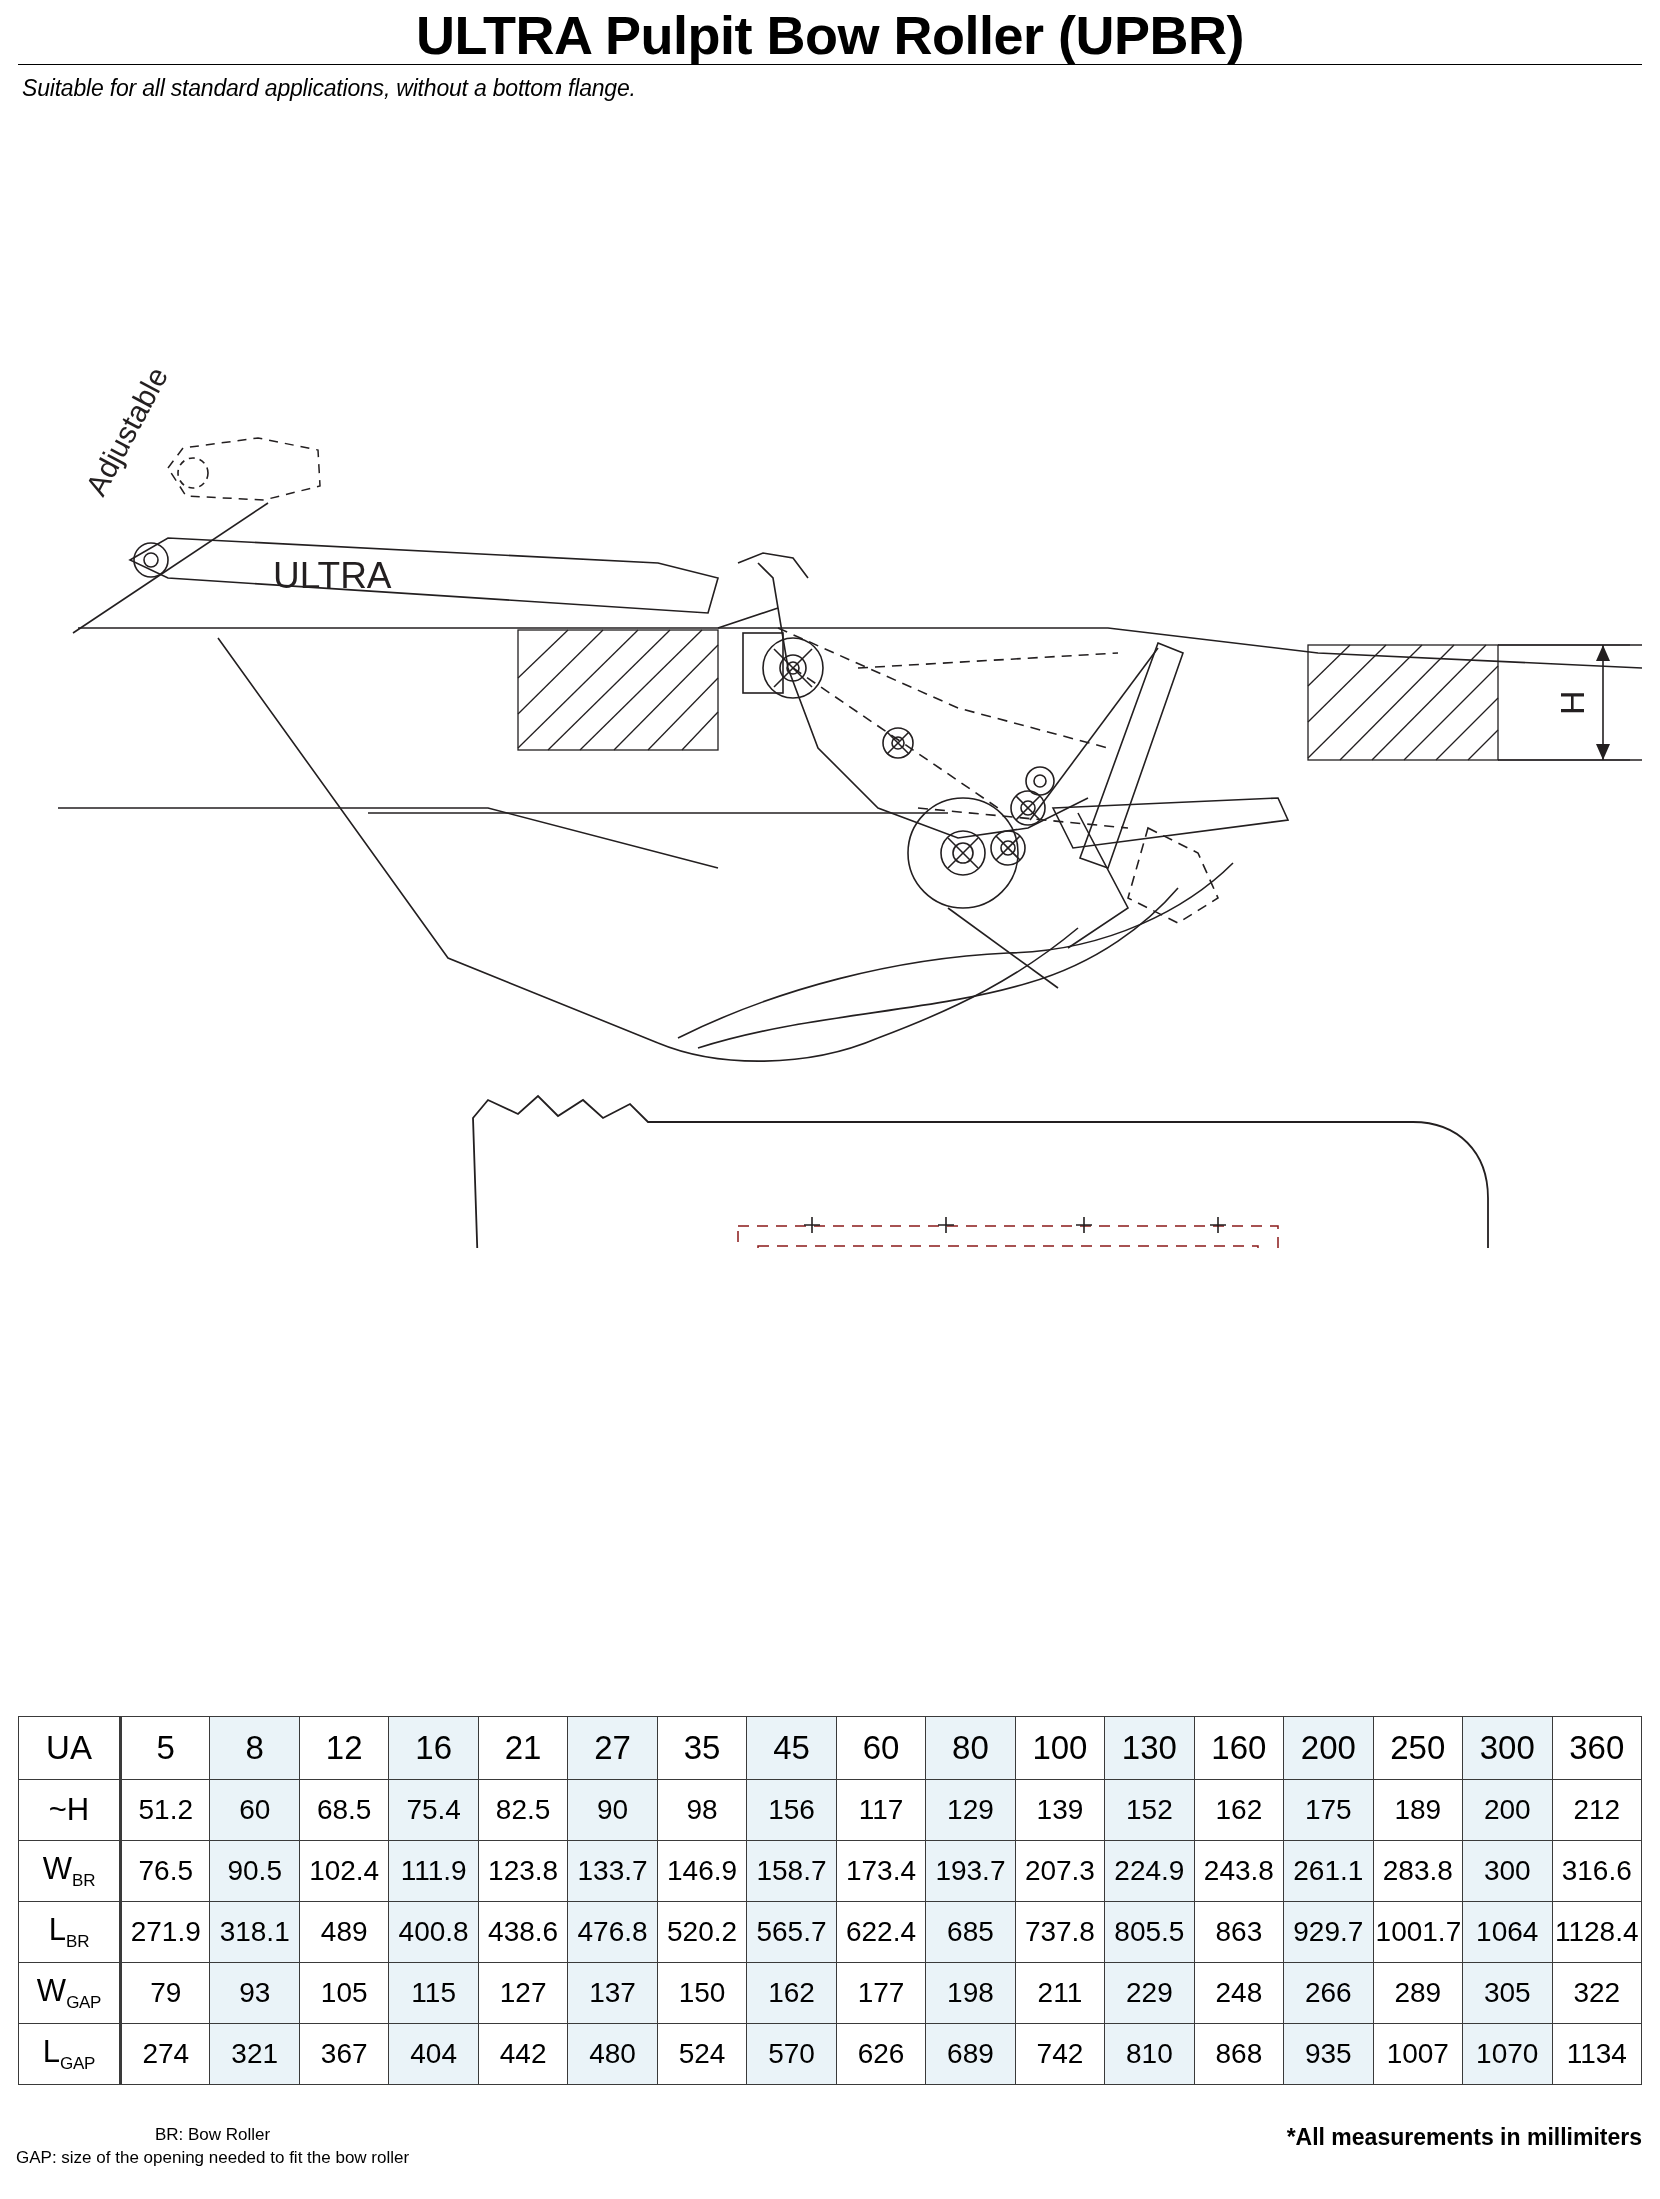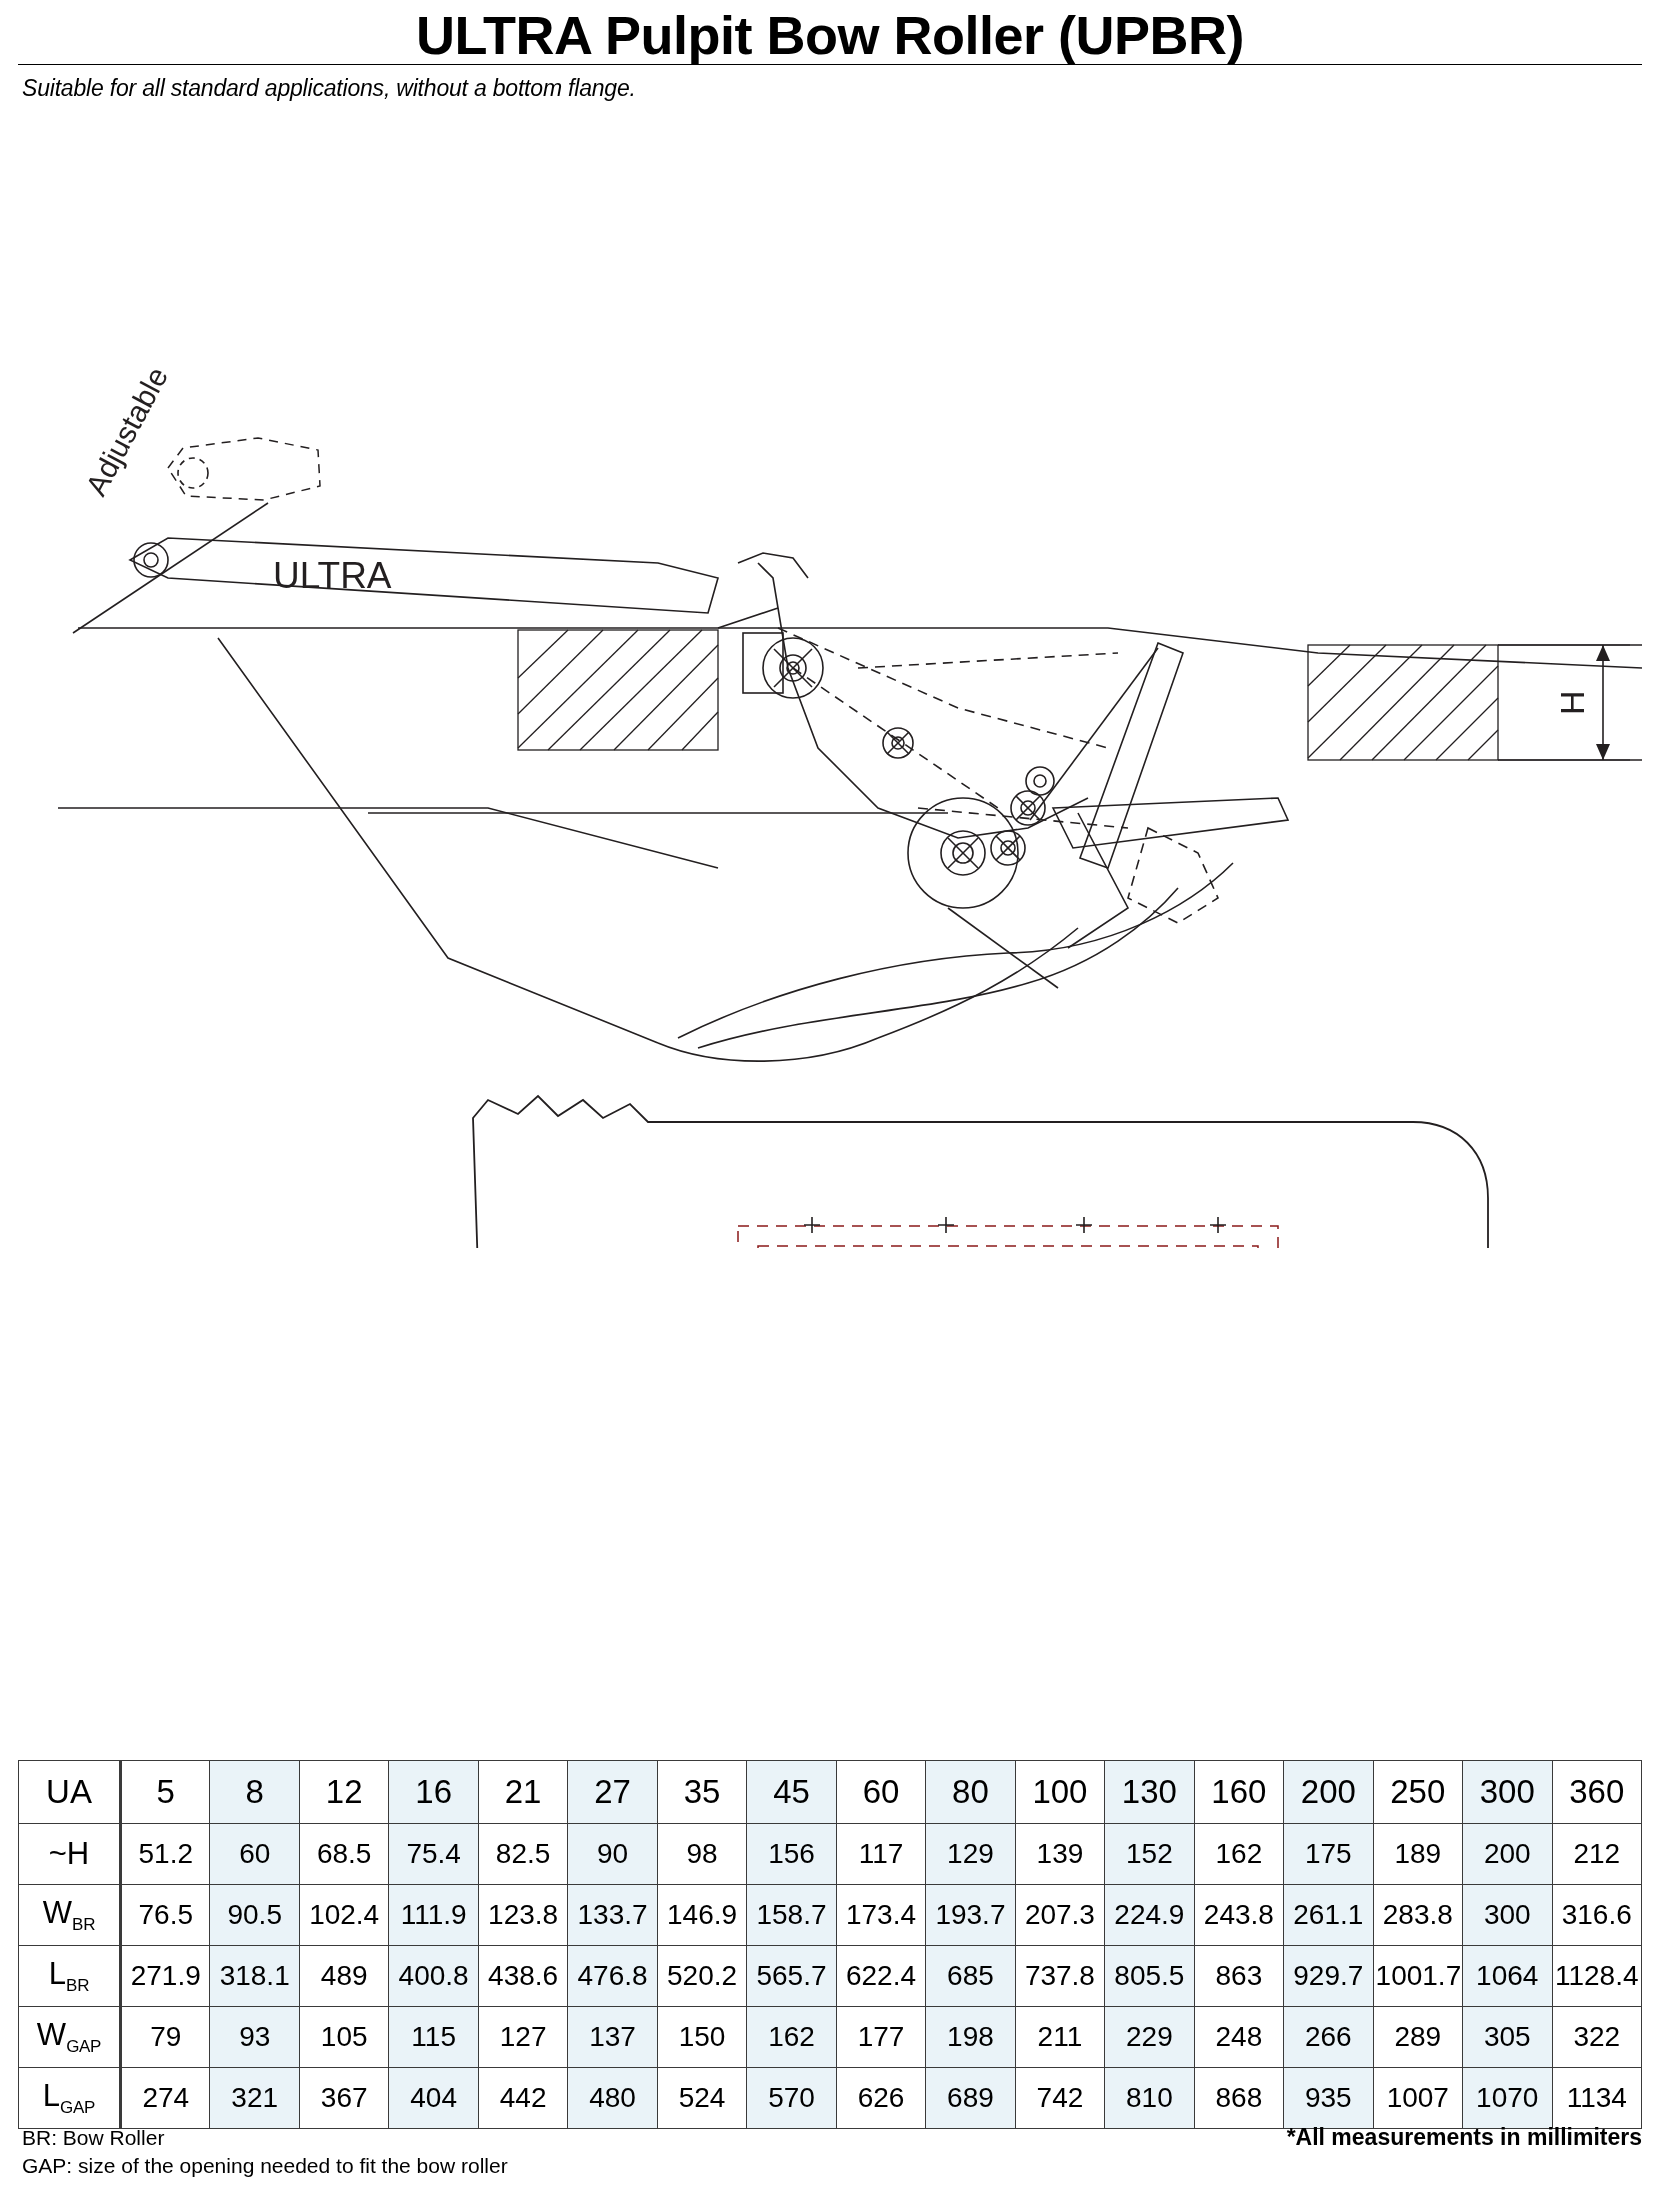--- a/index.html
+++ b/index.html
@@ -52,21 +52,21 @@
     margin: 0 auto;
   }
   .drawing svg {
     display: block;
   }
 
   
   .table-wrap {
     position: absolute;
     left: 18px;
-    top: 1754px;
+    top: 1710px;
     width: 1624px;
   }
   table.specs {
     border-collapse: collapse;
     width: 1624px;
     table-layout: fixed;
   }
   table.specs td, table.specs th {
     border: 1.6px solid #3a3a3a;
     text-align: center;
@@ -90,24 +90,25 @@
     background: #eaf3f8;
     font-weight: bold;
   }
   .sub {
     font-size: 17px;
     vertical-align: sub;
     letter-spacing: -0.3px;
   }
   .footer-left {
     position: absolute;
-    left: 22px;
+    left: 16px;
     top: 2118px;
-    font-size: 21px;
+    font-size: 17px;
     line-height: 1.35;
+    text-align: center;
   }
   .footer-right {
     position: absolute;
     right: 18px;
     top: 2118px;
     font-size: 23px;
     font-weight: bold;
     text-align: right;
   }
 

